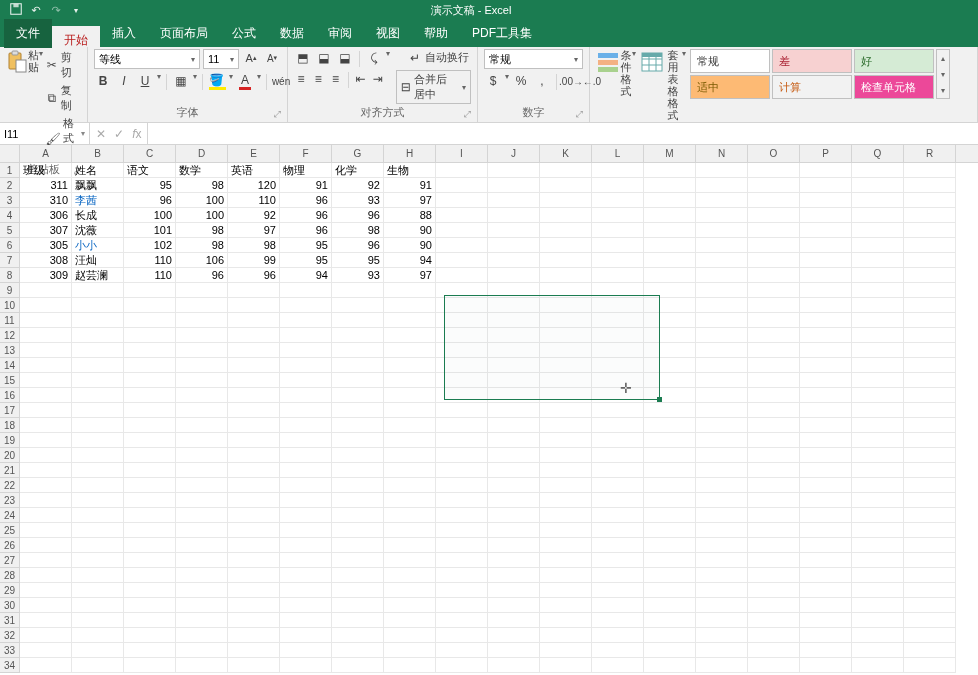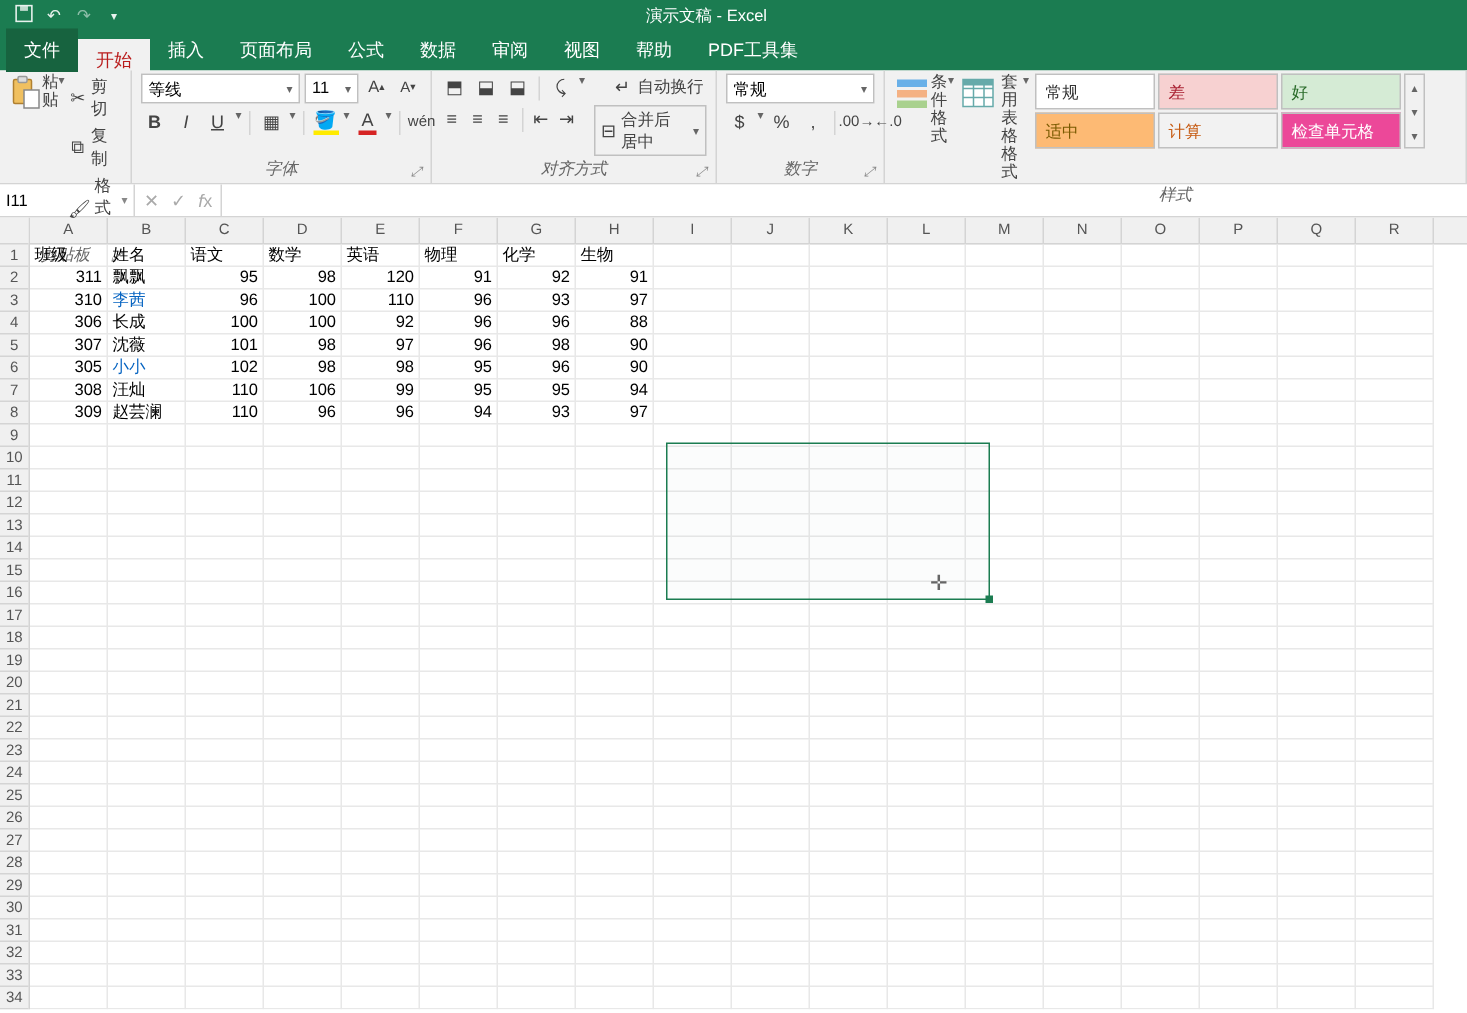--- a/index.html
+++ b/index.html
@@ -16,21 +16,21 @@
 .menubar .tab { padding: 6px 12px; cursor: pointer; }
 .menubar .tab.file { background: #17633f; }
 .menubar .tab.active { background: #f1f1f1; color: #b91c1c; margin-top: 14px; }
 .menubar .tell { display: flex; align-items: center; gap: 4px; padding: 6px 10px; }
 .menubar .bulb { width: 14px; height: 14px; display: inline-block; }
 
 
 .ribbon { background: #f1f1f1; border-bottom: 1px solid #d4d4d4; height: 76px; display: flex; }
 .group { border-right: 1px solid #d4d4d4; padding: 2px 6px 0 6px; display: flex; flex-direction: column; justify-content: space-between; }
 .group-body { display: flex; align-items: flex-start; gap: 4px; flex: 1; }
-.group-label { text-align: center; font-size: 11px; color: #666; padding-bottom: 2px; position: relative; font-style: italic; }
+.group-label { text-align: center; font-size: 11px; color: #666; padding-bottom: 2px; position: relative; }
 .group-label .launcher { position: absolute; right: 0; bottom: 2px; font-size: 9px; color: #888; cursor: pointer; }
 
 .big-btn { display: flex; align-items: flex-start; width: 34px; cursor: pointer; font-size: 11px; color: #444; }
 .big-btn .ico { width: 26px; height: 26px; display: flex; align-items: center; justify-content: center; font-size: 18px; }
 .big-btn .lbl { line-height: 1.1; text-align: center; }
 
 .stack { display: flex; flex-direction: column; gap: 1px; }
 .mini { display: flex; align-items: center; gap: 3px; font-size: 11px; color: #444; cursor: pointer; padding: 1px 2px; }
 .mini .ico { width: 14px; height: 14px; display: inline-flex; align-items: center; justify-content: center; font-size: 12px; }
 
@@ -278,21 +278,20 @@
           <div class="style-cell sc-calc">计算</div>
           <div class="style-cell sc-check">检查单元格</div>
         </div>
         <div class="styles-more">
             <span>▴</span>
             <span>▾</span>
             <span>▾</span>
           </div>
       </div>
     </div>
-    <div class="group-label"><span>样式</span></div>
   </div>
 
 </div>
 
 <div class="fbar">
   <div class="namebox">
       <span>I11</span>
       <span class="arrow">▾</span>
     </div>
   <div class="fb-btns">

